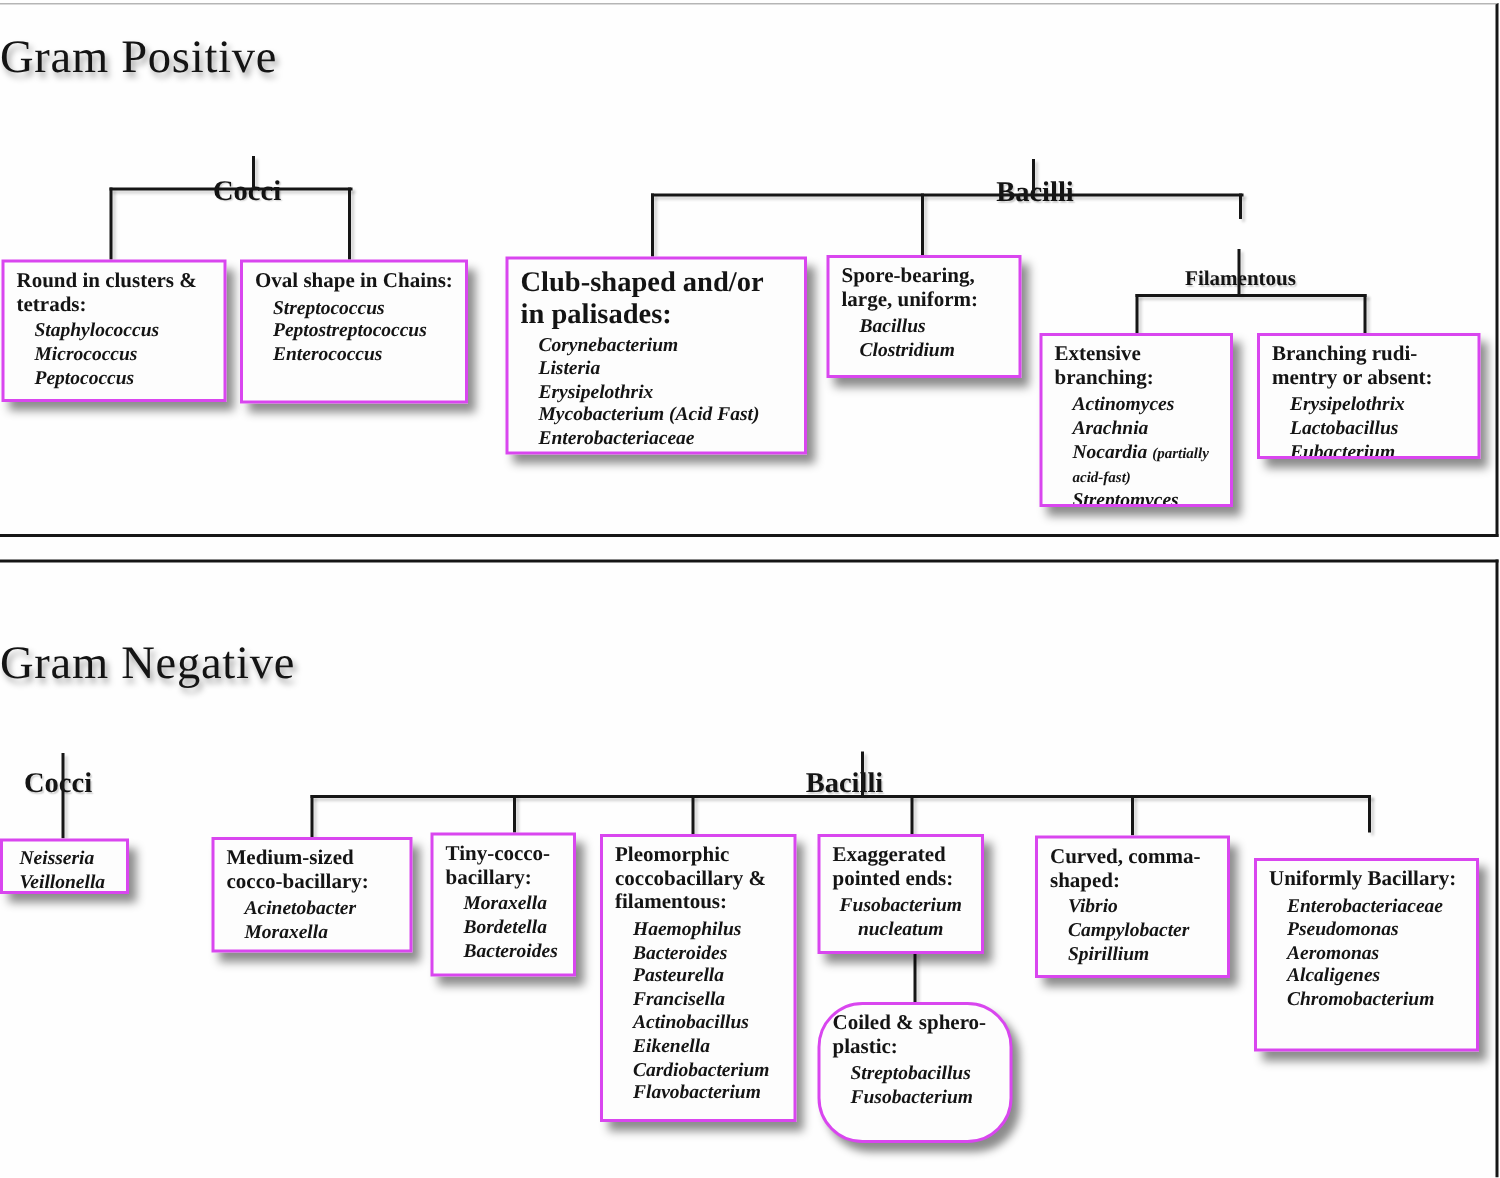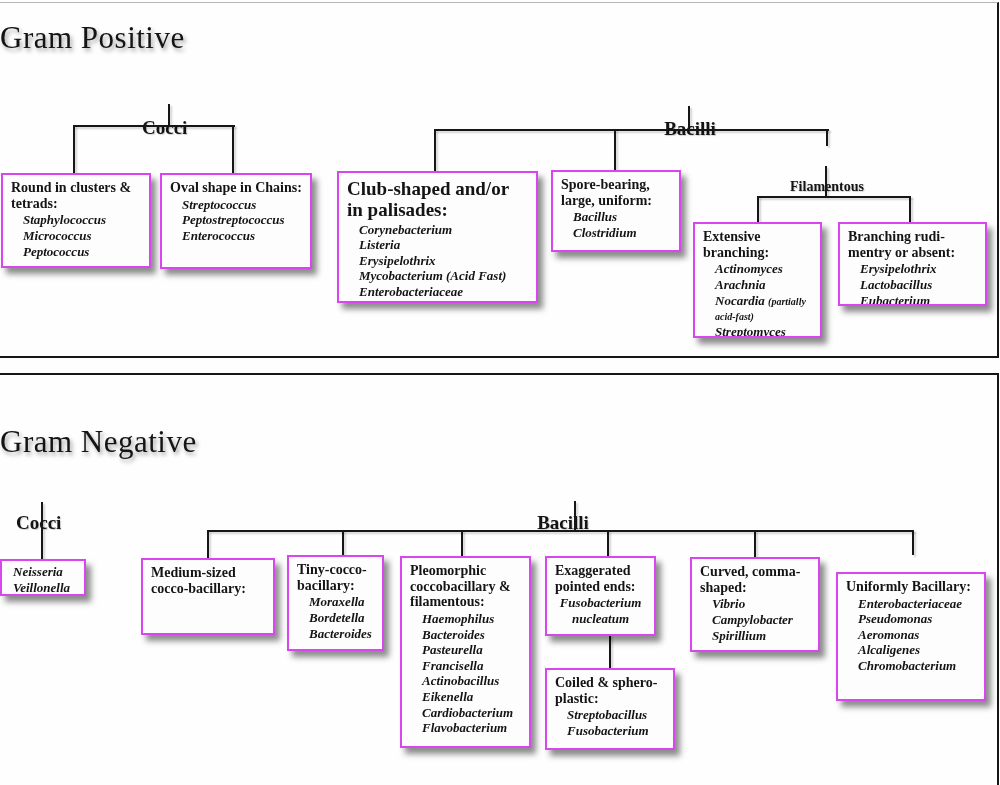--- a/index.html
+++ b/index.html
@@ -144,20 +144,24 @@
 
   <div class="box no-hdr" style="left:0px;top:559px;width:86px;height:37px;padding-top:2px;">
     <ul>
       <li>Neisseria</li>
       <li>Veillonella</li>
     </ul>
   </div>
 
   <div class="box" style="left:141px;top:558px;width:134px;height:77px;">
     <div class="hdr">Medium-sized cocco-bacillary:</div>
+    <ul>
+      <li>Acinetobacter</li>
+      <li>Moraxella</li>
+    </ul>
   </div>
 
   <div class="box" style="left:287px;top:555px;width:97px;height:96px;">
     <div class="hdr">Tiny-cocco-bacillary:</div>
     <ul>
       <li>Moraxella</li>
       <li>Bordetella</li>
       <li>Bacteroides</li>
     </ul>
   </div>
@@ -176,21 +180,21 @@
     </ul>
   </div>
 
   <div class="box centered-items" style="left:545px;top:556px;width:111px;height:80px;">
     <div class="hdr">Exaggerated pointed ends:</div>
     <ul>
       <li>Fusobacterium nucleatum</li>
     </ul>
   </div>
 
-  <div class="box" style="left:545px;top:668px;width:130px;height:82px;">
+  <div class="box" style="left:545px;top:668px;width:130px;height:94px;border-radius:30px;">
     <div class="hdr">Coiled &amp; sphero-plastic:</div>
     <ul>
       <li>Streptobacillus</li>
       <li>Fusobacterium</li>
     </ul>
   </div>
 
   <div class="box" style="left:690px;top:557px;width:130px;height:95px;">
     <div class="hdr">Curved, comma-shaped:</div>
     <ul>

